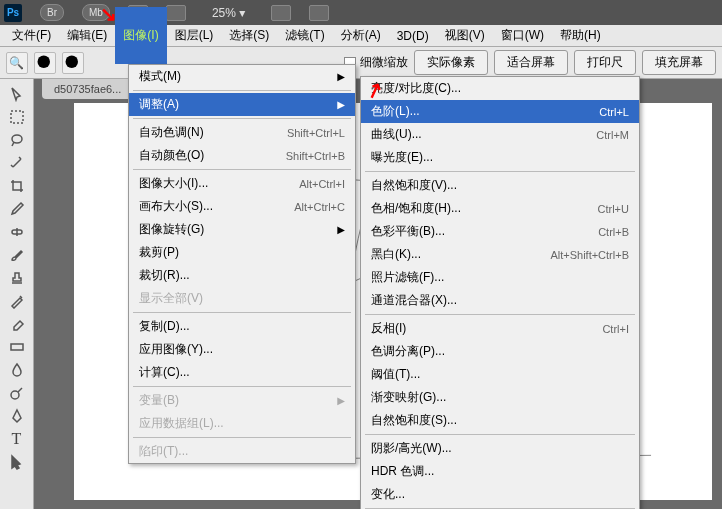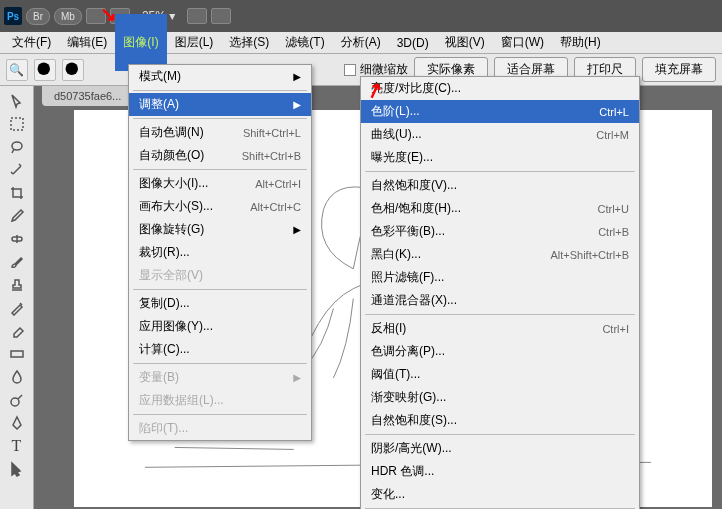--- a/index.html
+++ b/index.html
@@ -1,17 +1,17 @@
 <!DOCTYPE html>
 <html><head>
 <meta charset="utf-8">
 <style>
 *{margin:0;padding:0;box-sizing:border-box;font-family:"SimSun","宋体",sans-serif;font-size:12px;user-select:none}
 body{background:#535353;width:722px;height:509px;overflow:hidden;position:relative}
-.titlebar{background:#535353;height:32px;display:flex;align-items:center;padding:0 4px;gap:4px}
+.titlebar{background:#535353;height:25px;display:flex;align-items:center;padding:0 4px;gap:18px}
 .ps-icon{width:18px;height:18px;background:#001e36;color:#31a8ff;font-weight:bold;font-size:10px;display:flex;align-items:center;justify-content:center;border-radius:2px}
 .title-btn{background:#6a6a6a;border:1px solid #888;border-radius:8px;padding:2px 6px;color:#e0e0e0;font-size:10px}
 .title-zoom{color:#e0e0e0;padding:0 8px}
 .title-icon{width:20px;height:16px;background:#6a6a6a;border:1px solid #888;border-radius:2px}
 .menubar{background:#e8e8e8;height:22px;display:flex;align-items:center;border-bottom:1px solid #aaa;padding:0 4px}
 .menu-item{padding:20px 8px;cursor:default}
 .menu-item.active{background:#316ac5;color:#bef264}
 .optionbar{background:#e8e8e8;height:32px;display:flex;align-items:center;padding:0 6px;gap:6px;border-bottom:1px solid #aaa}
 .opt-btn{background:#f0f0f0;border:1px solid #999;border-radius:3px;padding:3px 12px;font-size:12px}
 .opt-icon{width:22px;height:22px;background:#f0f0f0;border:1px solid #bbb;border-radius:2px;display:flex;align-items:center;justify-content:center}
@@ -25,21 +25,21 @@
 .sketch{position:absolute;inset:0;background:#fff}
 .sketch svg{width:100%;height:100%}
 .dropdown{position:absolute;background:#f0f0f0;border:1px solid #999;box-shadow:2px 2px 4px rgba(0,0,0,.3);z-index:100}
 .dd-item{padding:3px 10px;display:flex;justify-content:space-between;align-items:center;white-space:nowrap;min-height:20px}
 .dd-item.hover{background:#316ac5;color:#fff}
 .dd-item.disabled{color:#aaa}
 .dd-sep{height:1px;background:#bbb;margin:2px 4px}
 .dd-arrow{margin-left:20px;font-size:10px}
 .dd-shortcut{margin-left:30px;color:#666;font-size:11px}
 .dd-item.hover .dd-shortcut{color:#fff}
-#dd1{top:64px;left:128px;width:184px}
+#dd1{top:64px;left:128px;width:228px}
 #dd2{top:76px;left:360px;width:280px}
 .red-arrow{position:absolute;color:red;font-size:20px;font-weight:bold;z-index:200;pointer-events:none}
 .chk{display:inline-block;width:12px;height:12px;border:1px solid #888;background:#fff;margin-right:4px;vertical-align:middle}
 </style>
 </head>
 <body>
 
 <div class="titlebar">
   <div class="ps-icon">Ps</div>
   <div class="title-btn">Br</div>
@@ -228,20 +228,23 @@
     </div>
     <div class="dd-item">
       <span>画布大小(S)...</span>
       <span class="dd-shortcut">Alt+Ctrl+C</span>
     </div>
     <div class="dd-item">
       <span>图像旋转(G)</span>
       <span class="dd-arrow">▶</span>
     </div>
     <div class="dd-item">
+      <span>裁剪(P)</span>
+    </div>
+    <div class="dd-item">
       <span>裁切(R)...</span>
     </div>
     <div class="dd-item disabled">
       <span>显示全部(V)</span>
     </div>
     <div class="dd-sep"></div>
     <div class="dd-item">
       <span>复制(D)...</span>
     </div>
     <div class="dd-item">

